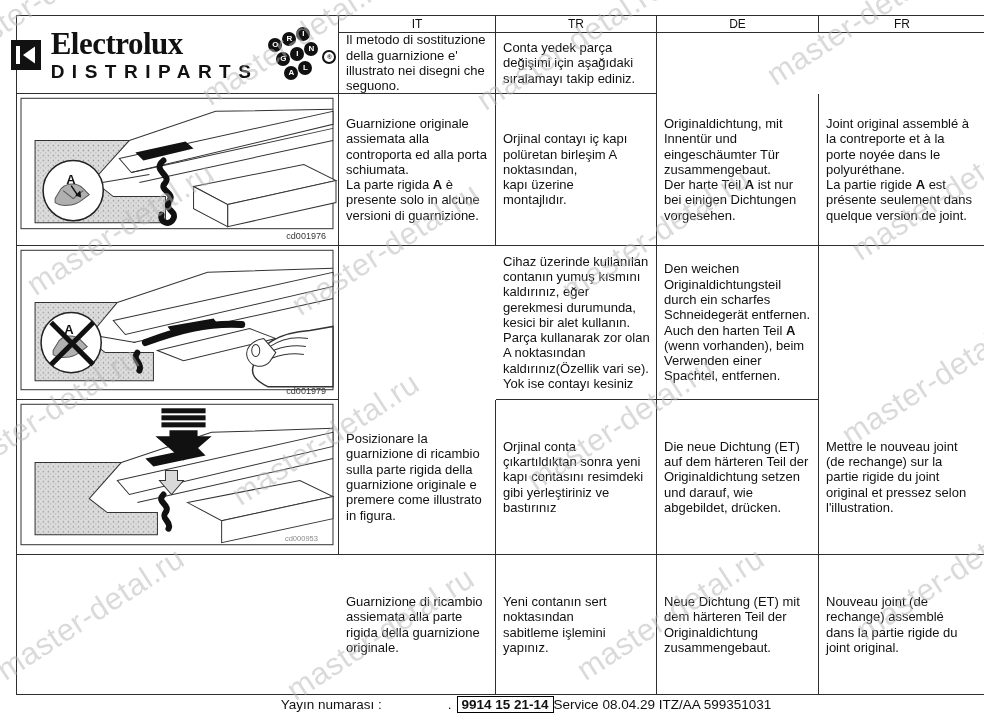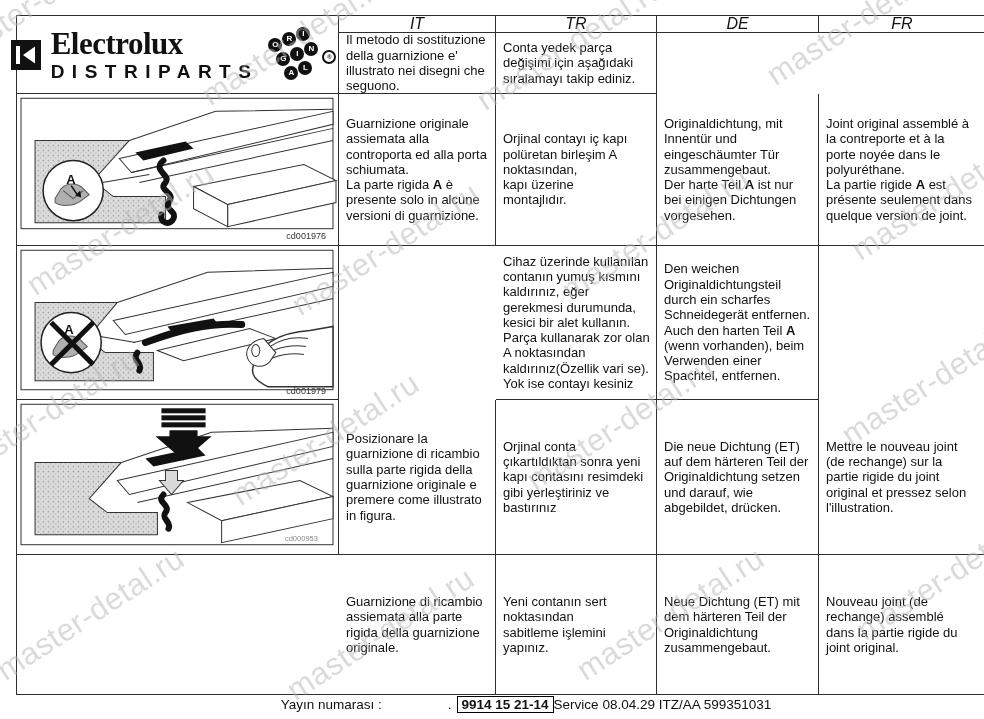--- a/index.html
+++ b/index.html
@@ -17,21 +17,21 @@
   .doc-table{
     position:absolute;left:16px;top:15px;z-index:2;
     display:grid;
     grid-template-columns:322px 157px 161px 162px 166px;
     grid-template-rows:17px 61px 152px 154px 155px 139px;
     border:1px solid #2e2e2e;
   }
   .cell{border-right:1px solid #2e2e2e;border-bottom:1px solid #2e2e2e;position:relative;background:#fff;box-sizing:border-box;}
   .cell.last-c{border-right:none;}
   .cell.last-r{border-bottom:none;}
-  .col-head{display:flex;align-items:center;justify-content:center;font-size:16px;font-style:italic;}
+  .col-head{display:flex;align-items:center;justify-content:center;font-size:12px;}
   .txt{
     display:flex;align-items:center;
     padding:4px 3px 4px 7px;
     font-size:13px;line-height:1.18;
   }
   .txt p{margin:0;white-space:pre-line;}
   
   .logo-cell{display:flex;align-items:center;justify-content:center;gap:10px;}
   .logo-word{display:flex;flex-direction:column;}
   .brand{

